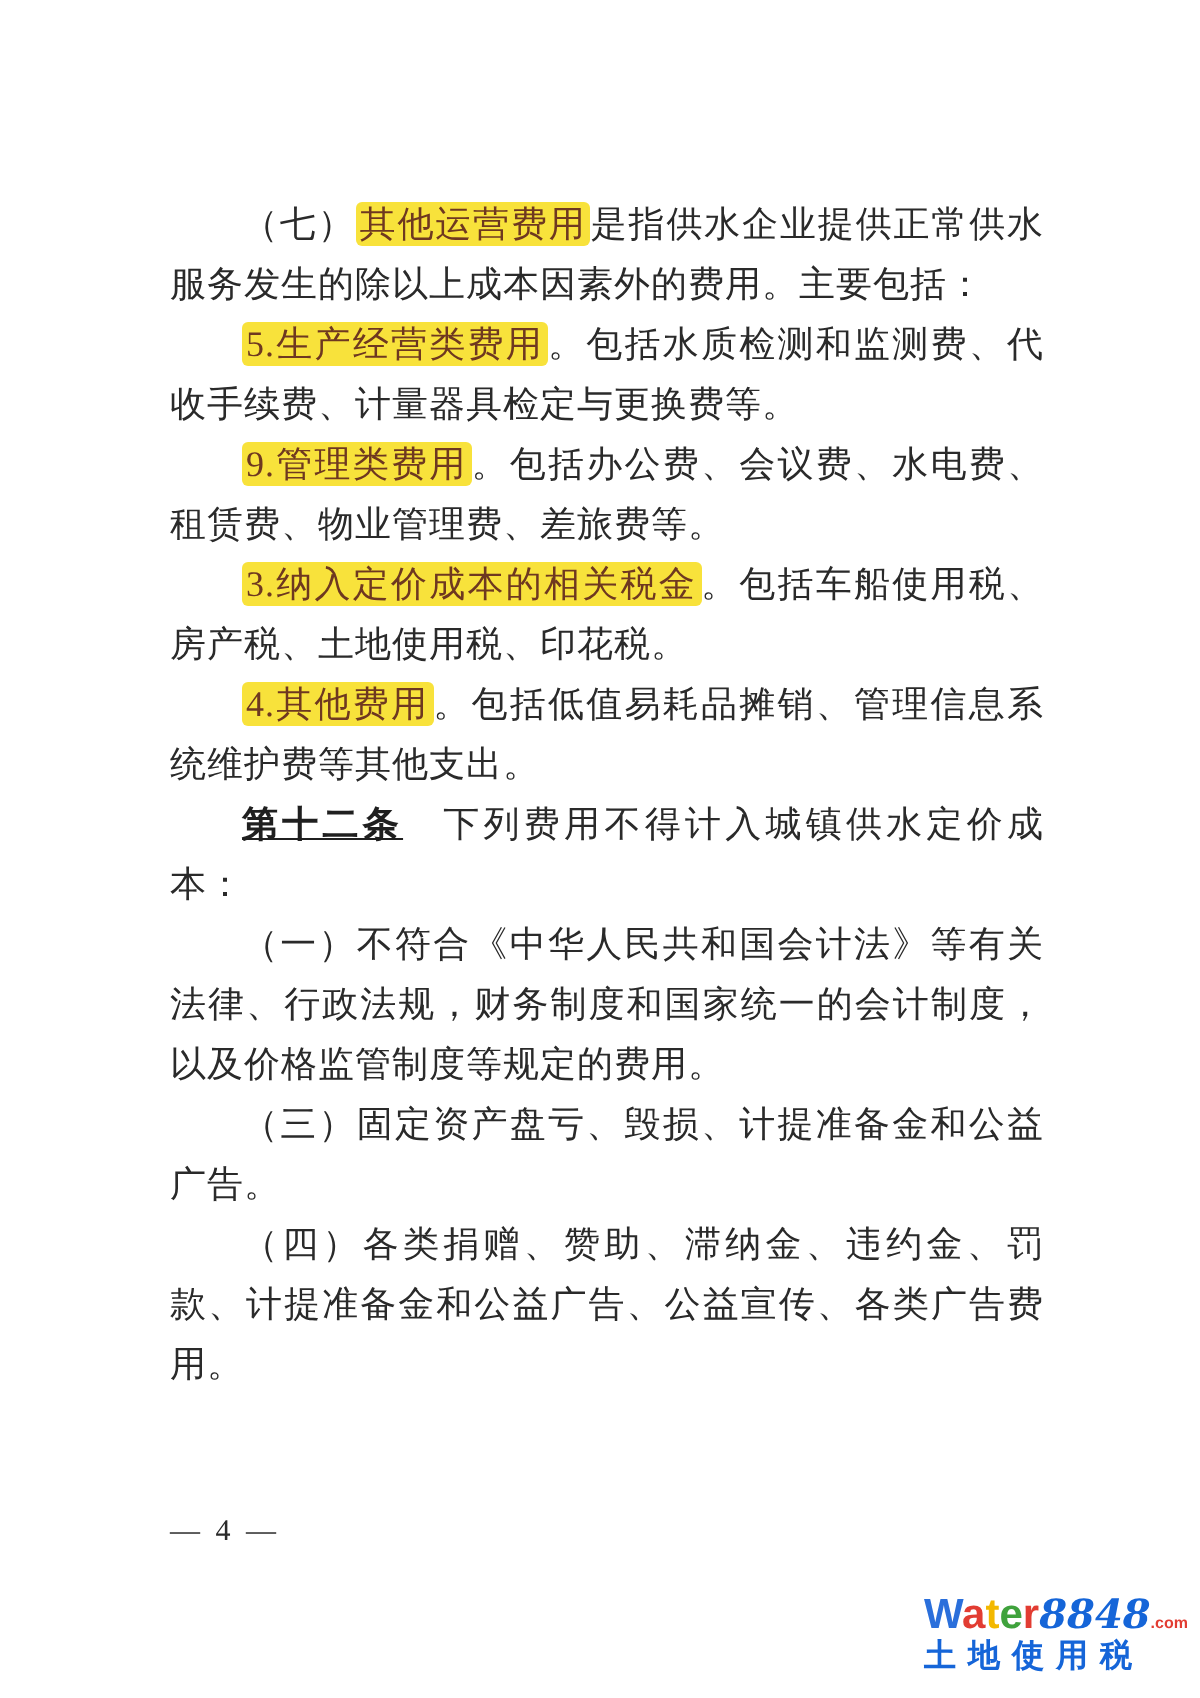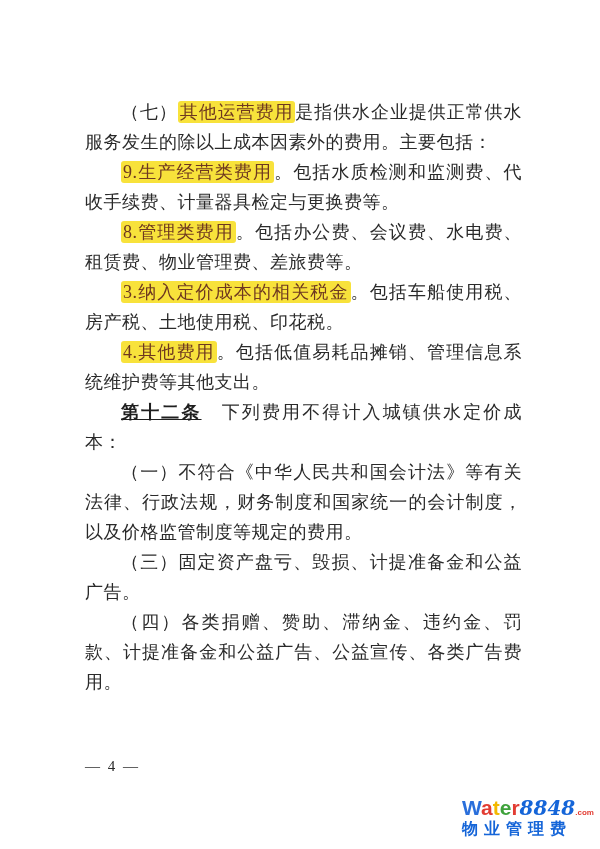--- a/index.html
+++ b/index.html
@@ -87,30 +87,30 @@
     white-space: nowrap;
   }
 </style>
 </head>
 <body>
 
 <div class="page">
 
   <div class="content" id="paragraphs">
       <p><span class="">（七）</span><span class="hl">其他运营费用</span><span class="">是指供水企业提供正常供水服务发生的除以上成本因素外的费用。主要包括：</span></p>
-      <p><span class="hl">9.生产经营类费用</span><span class="">。包括水质检测和监测费、代收手续费、计量器具检定与更换费等。</span></p>
-      <p><span class="hl">8.管理类费用</span><span class="">。包括办公费、会议费、水电费、租赁费、物业管理费、差旅费等。</span></p>
+      <p><span class="hl">5.生产经营类费用</span><span class="">。包括水质检测和监测费、代收手续费、计量器具检定与更换费等。</span></p>
+      <p><span class="hl">9.管理类费用</span><span class="">。包括办公费、会议费、水电费、租赁费、物业管理费、差旅费等。</span></p>
       <p><span class="hl">3.纳入定价成本的相关税金</span><span class="">。包括车船使用税、房产税、土地使用税、印花税。</span></p>
       <p><span class="hl">4.其他费用</span><span class="">。包括低值易耗品摊销、管理信息系统维护费等其他支出。</span></p>
       <p><span class="bold">第十二条</span><span class="">　下列费用不得计入城镇供水定价成本：</span></p>
       <p><span class="">（一）不符合《中华人民共和国会计法》等有关法律、行政法规，财务制度和国家统一的会计制度，以及价格监管制度等规定的费用。</span></p>
       <p><span class="">（三）固定资产盘亏、毁损、计提准备金和公益广告。</span></p>
       <p><span class="">（四）各类捐赠、赞助、滞纳金、违约金、罚款、计提准备金和公益广告、公益宣传、各类广告费用。</span></p>
     </div>
 
   <div class="page-number">— 4 —</div>
 
   <div class="logo">
     <div class="logo-top"><span id="logo-word"><span style="color: rgb(42, 111, 219);">W</span><span style="color: rgb(226, 60, 50);">a</span><span style="color: rgb(243, 184, 0);">t</span><span style="color: rgb(63, 162, 60);">e</span><span style="color: rgb(226, 60, 50);">r</span></span><span class="logo-num">8848</span><span class="logo-tld">.com</span></div>
-    <div class="logo-sub">物业管理费</div>
+    <div class="logo-sub">土地使用税</div>
   </div>
 
 </div>
 
 </body></html>

